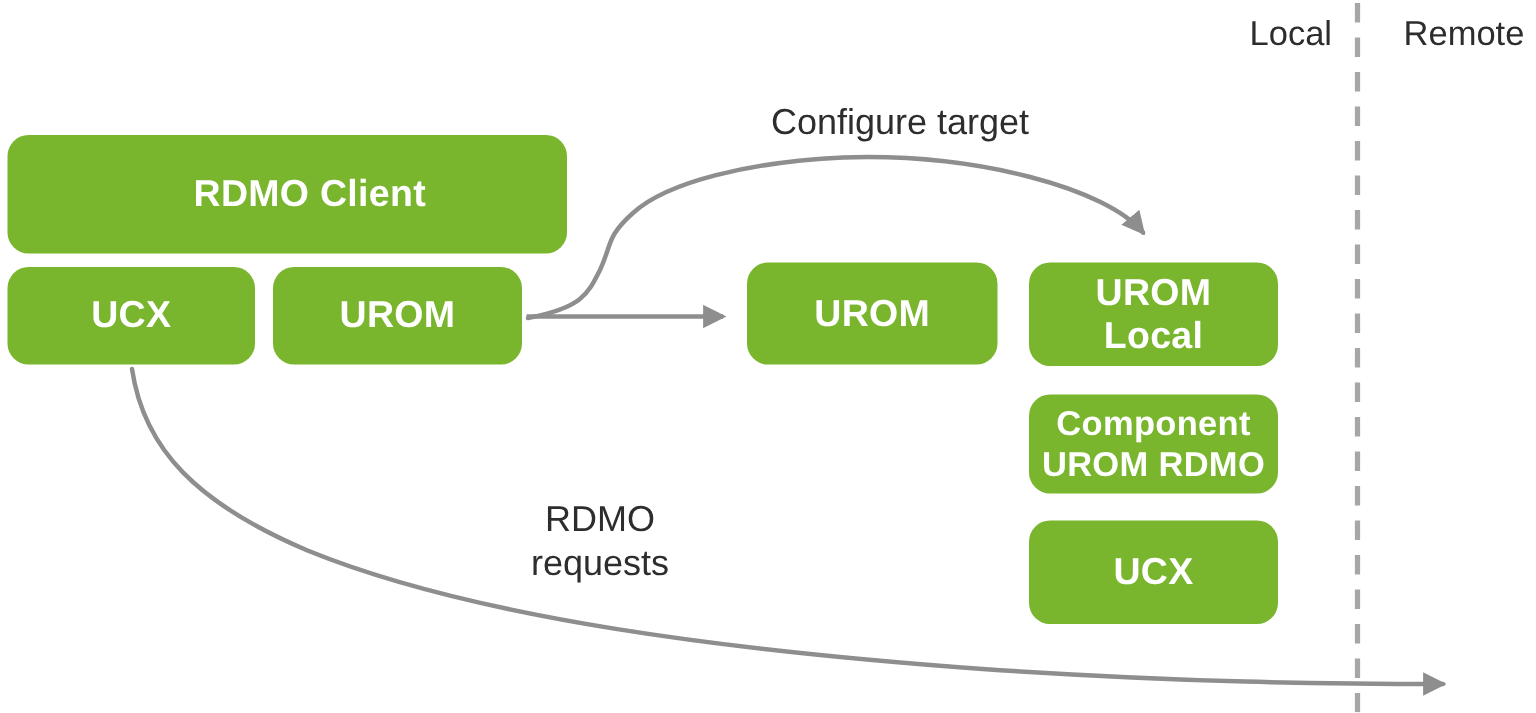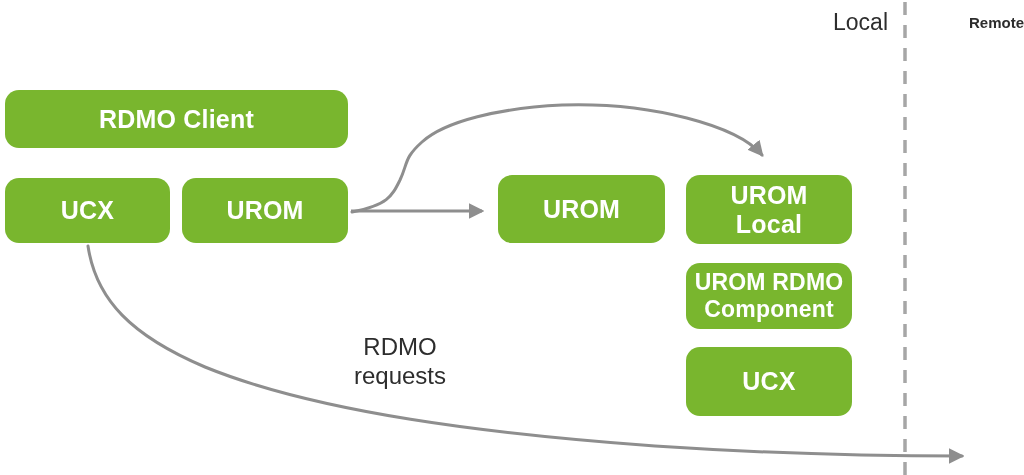--- a/index.html
+++ b/index.html
@@ -61,21 +61,21 @@
 
     <path d="M 905 2 V 475" stroke="#a6a6a6" stroke-width="3.5" stroke-dasharray="13 10" fill="none"></path>
 
     <path d="M 351 211 L 482 211" stroke="#8e8e8e" stroke-width="3" fill="none" marker-end="url(#arrowhead)"></path>
 
     <path d="M 352 212 C 388 205 392 196 400 180 C 408 163 404 158 422 142 C 445 121 500 108 562 105 C 652 102 738 126 762 155" stroke="#8e8e8e" stroke-width="3" fill="none" stroke-linecap="round" marker-end="url(#arrowhead)"></path>
 
     <path d="M 88 246 C 96 300 132 336 205 367 C 318 413 490 434 655 446 C 790 455 885 456 962 456" stroke="#8e8e8e" stroke-width="3" fill="none" stroke-linecap="round" marker-end="url(#arrowhead)"></path>
   </svg>
 
-  <div class="box" style="left:5px; top:90px; width:343px; height:58px;">
+  <div class="box" style="left:5px; top:90px; width:343px; height:79px;padding-left:30px;">
     <span>RDMO Client</span>
   </div>
 
   <div class="box" style="left:5px; top:178px; width:165px; height:65px;">
     <span>UCX</span>
   </div>
 
   <div class="box" style="left:182px; top:178px; width:166px; height:65px;">
     <span>UROM</span>
   </div>
@@ -83,31 +83,32 @@
   <div class="box" style="left:498px; top:175px; width:167px; height:68px;">
     <span>UROM</span>
   </div>
 
   <div class="box" style="left:686px; top:175px; width:166px; height:69px;">
     <span>UROM</span>
     <span>Local</span>
   </div>
 
   <div class="box" style="left:686px; top:263px; width:166px; height:66px; font-size:23px; line-height:27px;">
+    <span>Component</span>
     <span>UROM RDMO</span>
-    <span>Component</span>
   </div>
 
   <div class="box" style="left:686px; top:347px; width:166px; height:69px;">
     <span>UCX</span>
   </div>
 
+  <div class="note" style="left:490px; top:67px; width:220px;">Configure target</div>
 
   <div class="note" style="left:300px; top:332px; width:200px;">
     <span style="display:block;">RDMO</span>
     <span style="display:block;">requests</span>
   </div>
 
   <div class="note" style="left:778px; top:8px; width:110px; text-align:right; font-size:23px;">Local</div>
 
-  <div class="note" style="left:928px; top:8px; width:96px; text-align:right; font-size:15px;font-weight:bold;">Remote</div>
+  <div class="note" style="left:928px; top:8px; width:96px; text-align:center; font-size:23px;">Remote</div>
 
 </div>
 
 </body></html>

